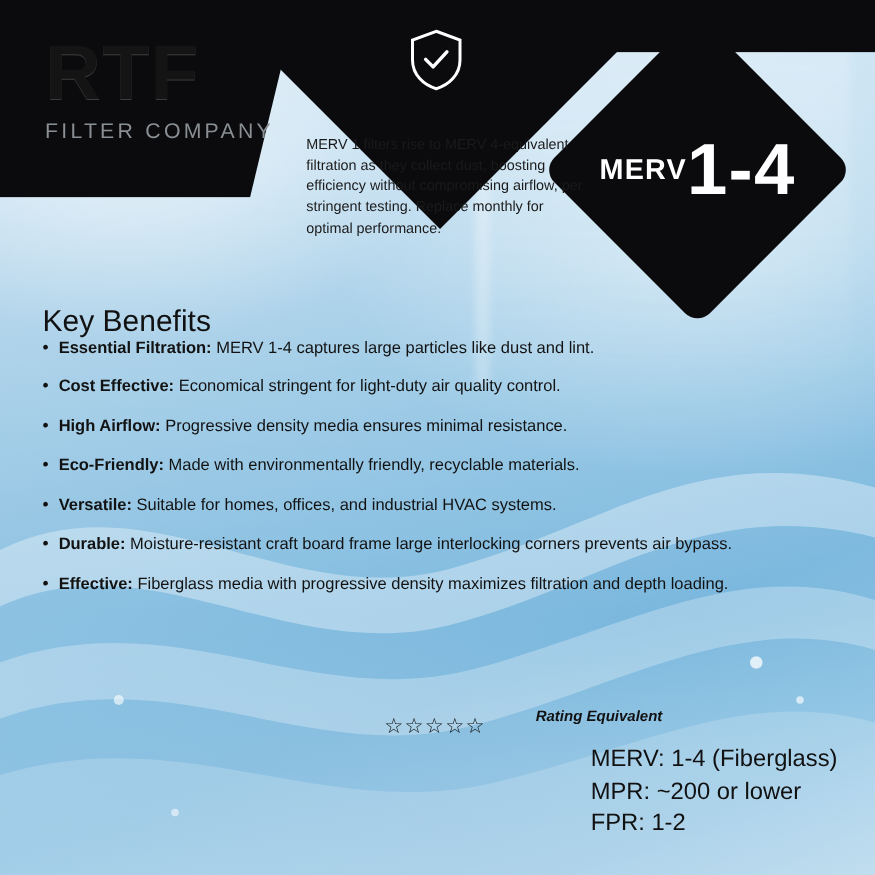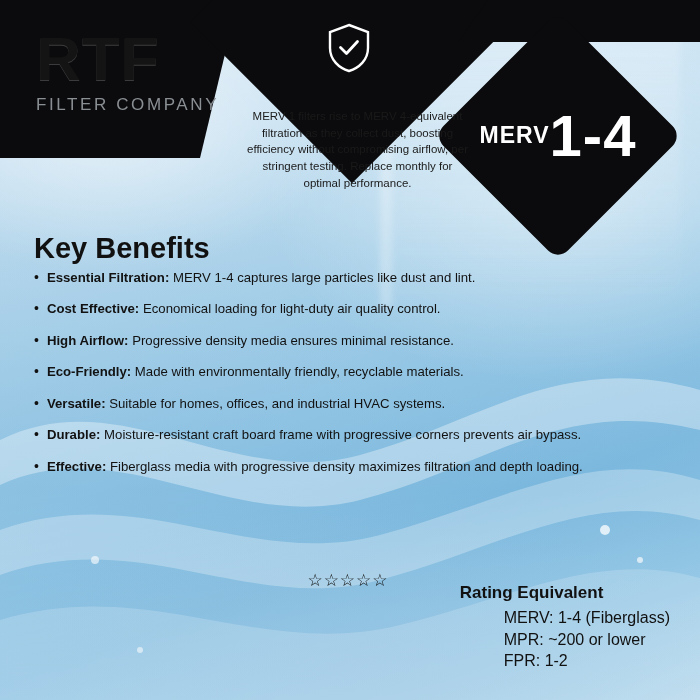--- a/index.html
+++ b/index.html
@@ -91,27 +91,27 @@
   .brand-sub {
     font-size: 17px; letter-spacing: 2.6px; color: #8a8f94; margin-top: 6px;
     font-weight: normal;
   }
   
   .shield {
     position: absolute; top: 22px; left: 326px; z-index: 6;
   }
   .intro {
     position: absolute; top: 108px; left: 245px; width: 225px;
-    text-align: center; font-size: 11.5px; line-height: 1.45; color: #1a1a1a;
+    text-align: left; font-size: 11.5px; line-height: 1.45; color: #1a1a1a;
     z-index: 6;
   }
   
   .kb-title {
-    position: absolute; top: 232px; left: 34px;
-    font-size: 29px; font-weight: bold; color: #111;
+    position: absolute; top: 244px; left: 34px;
+    font-size: 24px; font-weight: normal; color: #111;
   }
   .benefits {
     position: absolute; top: 268px; left: 34px; width: 630px;
     z-index: 6;
   }
   .benefit {
     display: flex; align-items: flex-start;
     margin-bottom: 11px;
     font-size: 13.2px; line-height: 1.55; color: #121212;
   }
@@ -123,22 +123,22 @@
   .stars {
     position: absolute; left: 300px; top: 570px;
     width: 96px; text-align: center; color: #0e0e0e; font-size: 17px;
     letter-spacing: 1px;
   }
   
   .rating {
     position: absolute; right: 30px; bottom: 28px; text-align: left;
     color: #111; line-height: 1.35;
   }
-  .rating-title { font-size: 17px; font-weight: bold; margin-bottom: 2px; }
-  .rating-line { font-size: 16px; padding-left: 44px; }
+  .rating-title { font-size: 12px; font-weight: bold; margin-bottom: 14px; font-style: italic; }
+  .rating-line { font-size: 19px; padding-left: 44px; }
 </style>
 </head>
 <body>
 
 <div id="page">
 
   <div class="bg-blur"></div>
   <div class="bg-window"></div>
 
   <svg class="bg-wave" viewBox="0 0 700 470" preserveAspectRatio="none">
@@ -177,37 +177,37 @@
 
   <div class="kb-title">Key Benefits</div>
 
   <div class="benefits">
     <div class="benefit">
       <span class="bullet">•</span>
       <span><b>Essential Filtration:</b><span> MERV 1-4 captures large particles like dust and lint.</span></span>
     </div>
     <div class="benefit">
       <span class="bullet">•</span>
-      <span><b>Cost Effective:</b><span> Economical loading for light-duty air quality control.</span></span>
+      <span><b>Cost Effective:</b><span> Economical stringent for light-duty air quality control.</span></span>
     </div>
     <div class="benefit">
       <span class="bullet">•</span>
       <span><b>High Airflow:</b><span> Progressive density media ensures minimal resistance.</span></span>
     </div>
     <div class="benefit">
       <span class="bullet">•</span>
       <span><b>Eco-Friendly:</b><span> Made with environmentally friendly, recyclable materials.</span></span>
     </div>
     <div class="benefit">
       <span class="bullet">•</span>
       <span><b>Versatile:</b><span> Suitable for homes, offices, and industrial HVAC systems.</span></span>
     </div>
     <div class="benefit">
       <span class="bullet">•</span>
-      <span><b>Durable:</b><span> Moisture-resistant craft board frame with progressive corners prevents air bypass.</span></span>
+      <span><b>Durable:</b><span> Moisture-resistant craft board frame large interlocking corners prevents air bypass.</span></span>
     </div>
     <div class="benefit">
       <span class="bullet">•</span>
       <span><b>Effective:</b><span> Fiberglass media with progressive density maximizes filtration and depth loading.</span></span>
     </div>
   </div>
 
   <div class="stars">☆☆☆☆☆</div>
 
   <div class="rating">

